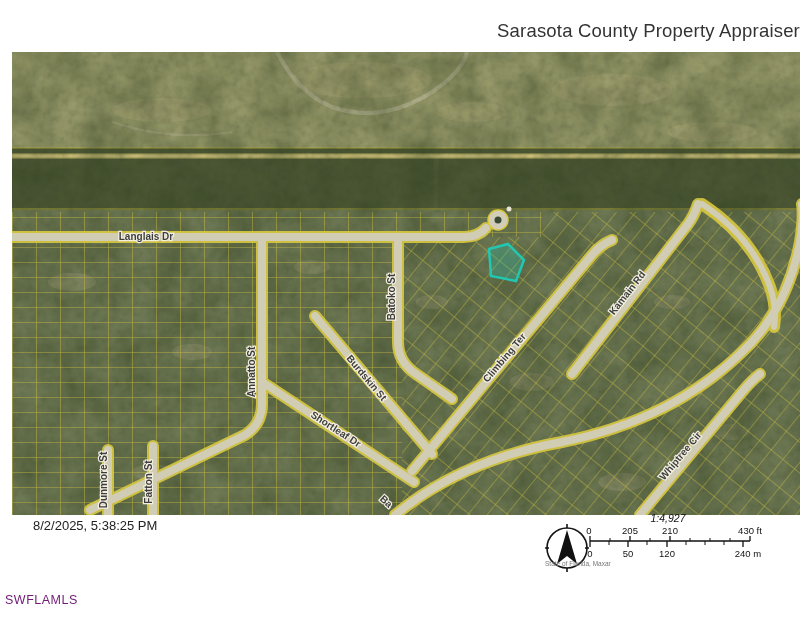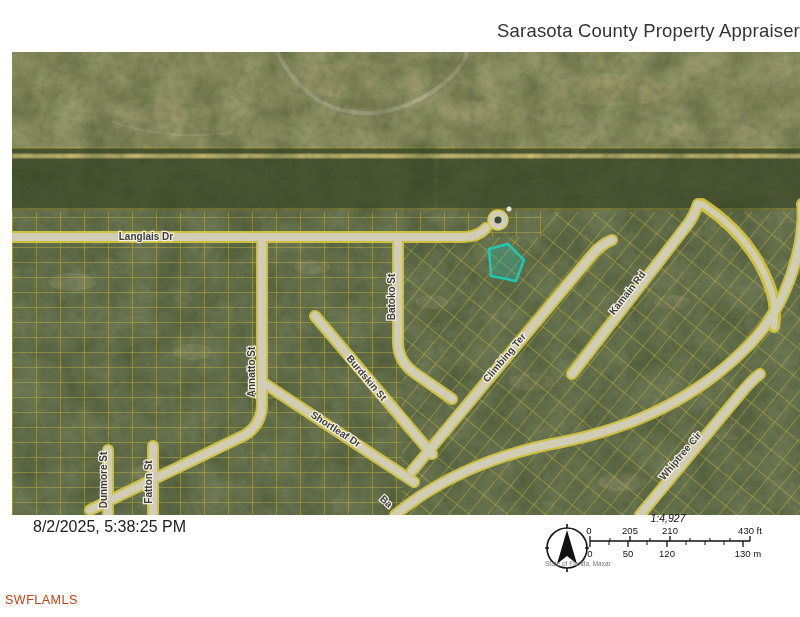--- a/index.html
+++ b/index.html
@@ -4,27 +4,27 @@
 <style>
   html,body{margin:0;padding:0}
   body{width:800px;height:617px;background:#ffffff;position:relative;overflow:hidden;
        font-family:"Liberation Sans",sans-serif;}
   .abs{position:absolute;}
   #page-title{top:20px;left:0;width:800px;text-align:right;font-size:18.5px;
        letter-spacing:.2px;color:#333;}
   #map-wrap{top:52px;left:12px;width:800px;height:463px;}
   text.slabel{font-family:"Liberation Sans",sans-serif;font-size:10px;font-weight:bold;
        fill:#3e3e3e;stroke:#f3efe0;stroke-width:2.4px;paint-order:stroke;text-anchor:middle;}
-  #timestamp{left:33px;top:518px;font-size:16px;color:#222;}
+  #timestamp{left:33px;top:518px;font-size:13px;color:#222;}
   #scale-ratio{left:630px;top:512px;width:76px;text-align:center;font-size:10.5px;color:#111;font-style:italic;}
   .ft-label,.mt-label{font-size:9.5px;color:#111;transform:translateX(-50%);}
   .ft-label{top:525px;}
   .mt-label{top:548px;}
   #attribution{left:545px;top:560px;font-size:6.5px;color:#787878;}
-  #watermark{left:5px;top:593px;font-size:12.5px;letter-spacing:.5px;color:#c2410c;}
+  #watermark{left:5px;top:593px;font-size:12.5px;letter-spacing:.5px;color:#701a75;}
 </style>
 </head>
 <body>
 
 <div class="abs" id="page-title">Sarasota County Property Appraiser</div>
 
 <div class="abs" id="map-wrap">
 <svg width="800" height="463" viewBox="0 0 800 463">
   <defs>
     <pattern id="pg1" width="24" height="15" patternUnits="userSpaceOnUse">
@@ -175,17 +175,17 @@
   <path d="M6,5 H166" stroke="#111" stroke-width="1.4" fill="none"></path>
   <path d="M6,0 V5 M46,0 V5 M86,0 V5 M166,0 V5" stroke="#111" stroke-width="1.3"></path>
   <path d="M26,2 V5 M66,2 V5 M106,2 V5 M126,2 V5 M146,2 V5" stroke="#111" stroke-width="1"></path>
   <path d="M6,5 V11 M44,5 V11 M83,5 V11 M159,5 V11" stroke="#111" stroke-width="1.3"></path>
   <path d="M25,5 V9 M63,5 V9 M102,5 V9 M121,5 V9 M140,5 V9" stroke="#111" stroke-width="1"></path>
 </svg>
 
 <span class="abs mt-label" style="left:590px">0</span>
 <span class="abs mt-label" style="left:628px">50</span>
 <span class="abs mt-label" style="left:667px">120</span>
-<span class="abs mt-label" style="left:748px">130 m</span>
+<span class="abs mt-label" style="left:748px">240 m</span>
 
 <div class="abs" id="attribution">State of Florida, Maxar</div>
 
 <div class="abs" id="watermark">SWFLAMLS</div>
 
 </body></html>

